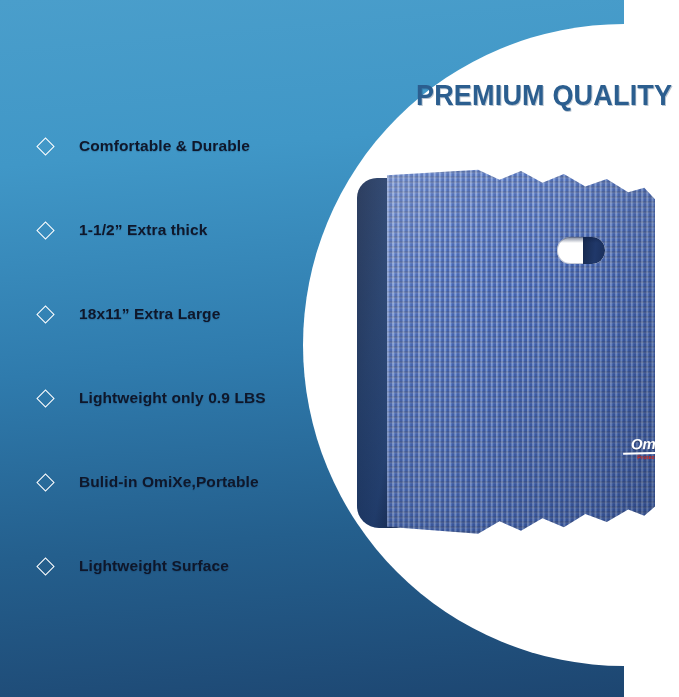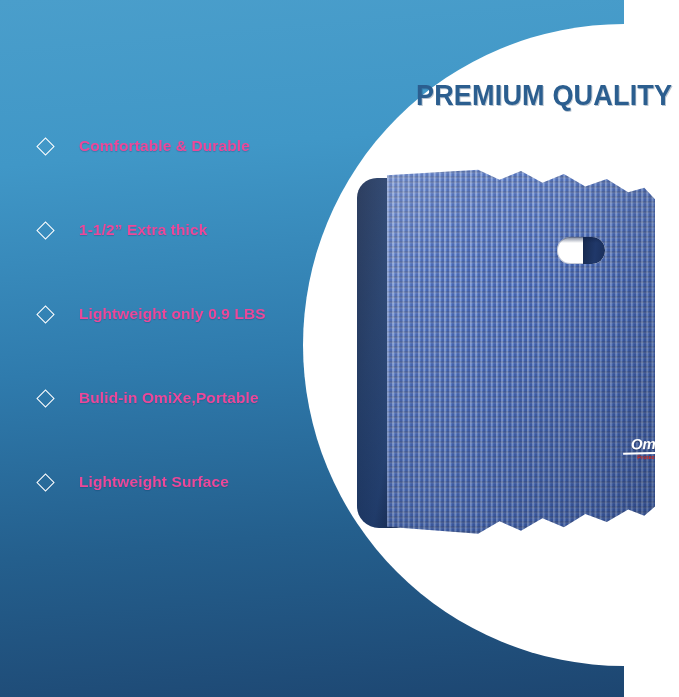--- a/index.html
+++ b/index.html
@@ -67,21 +67,21 @@
   .diamond-icon{
     flex:0 0 auto;
     width:13px; height:13px;
     margin-left:39px;
     border:1.6px solid #ffffff;
     transform:rotate(45deg);
     background:transparent;
   }
   .feature-label{
     margin-left:27px;
-    color:#ec4899;
+    color:#0f172a;
     font-size:15.5px;
     font-weight:bold;
     letter-spacing:0.1px;
     white-space:nowrap;
     text-shadow:0 1px 1px rgba(0,40,80,0.22);
   }
 
   
   .product{
     position:absolute;
@@ -234,20 +234,24 @@
     <div class="feature-row">
       <span class="diamond-icon"></span>
       <span class="feature-label">Comfortable &amp; Durable</span>
     </div>
 
     <div class="feature-row">
       <span class="diamond-icon"></span>
       <span class="feature-label">1-1/2” Extra thick</span>
     </div>
 
+    <div class="feature-row">
+      <span class="diamond-icon"></span>
+      <span class="feature-label">18x11” Extra Large</span>
+    </div>
 
     <div class="feature-row">
       <span class="diamond-icon"></span>
       <span class="feature-label">Lightweight only 0.9 LBS</span>
     </div>
 
     <div class="feature-row">
       <span class="diamond-icon"></span>
       <span class="feature-label">Bulid-in OmiXe,Portable</span>
     </div>

